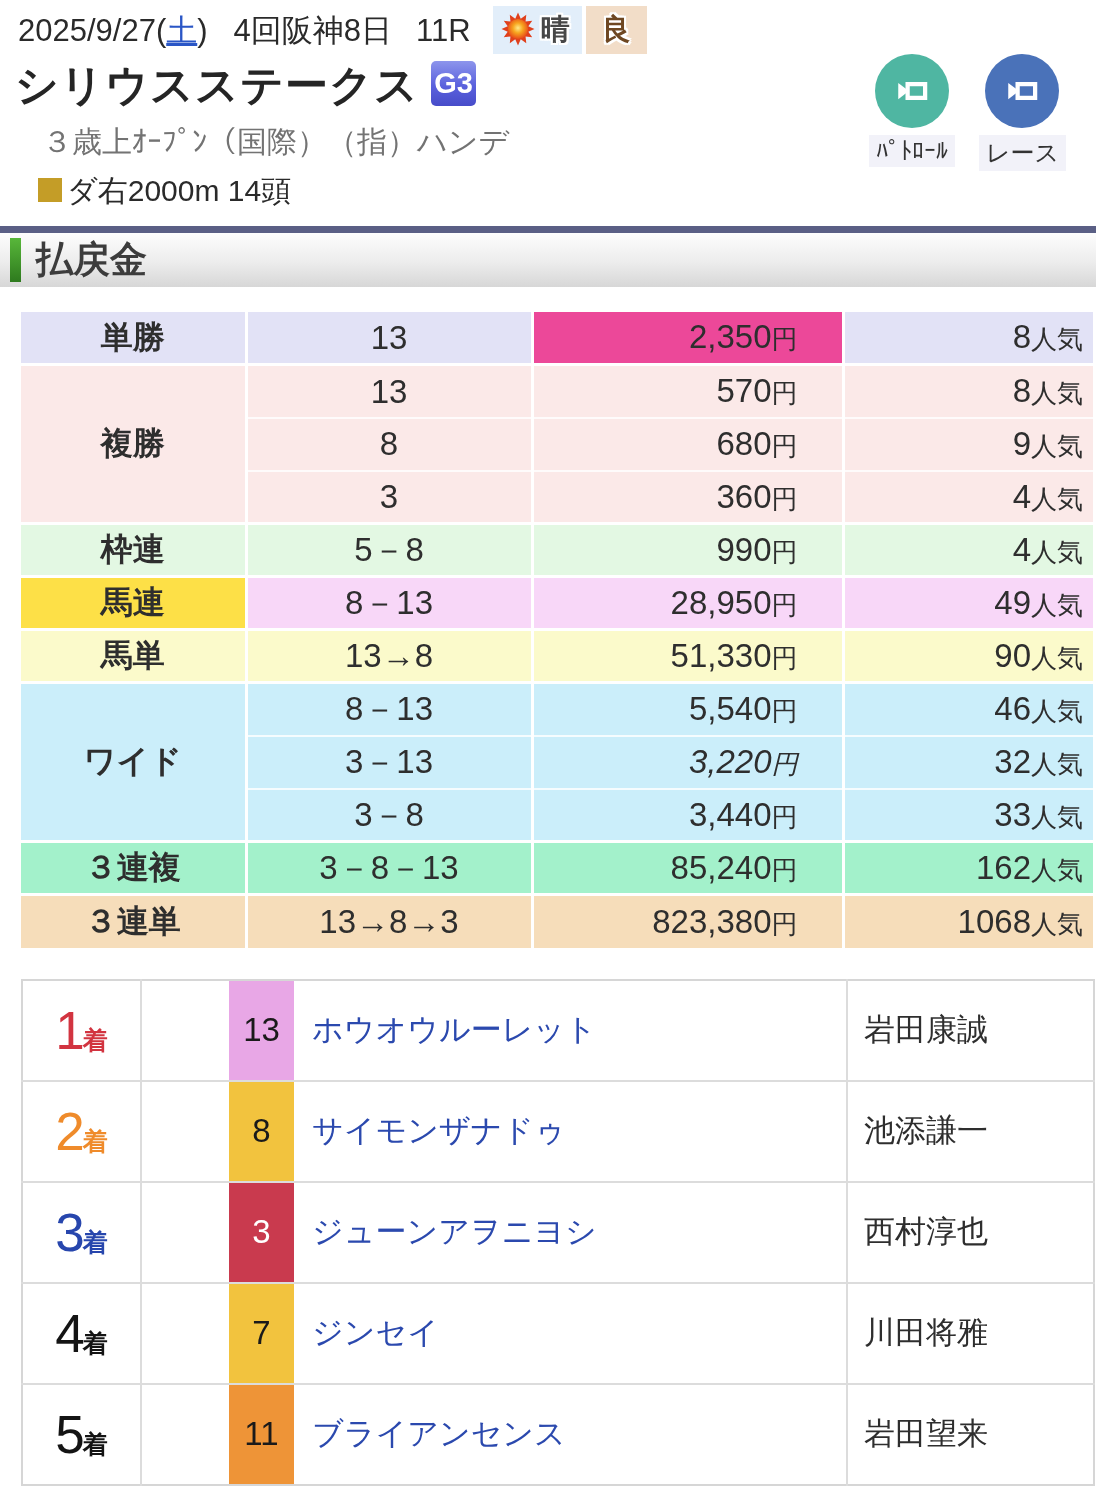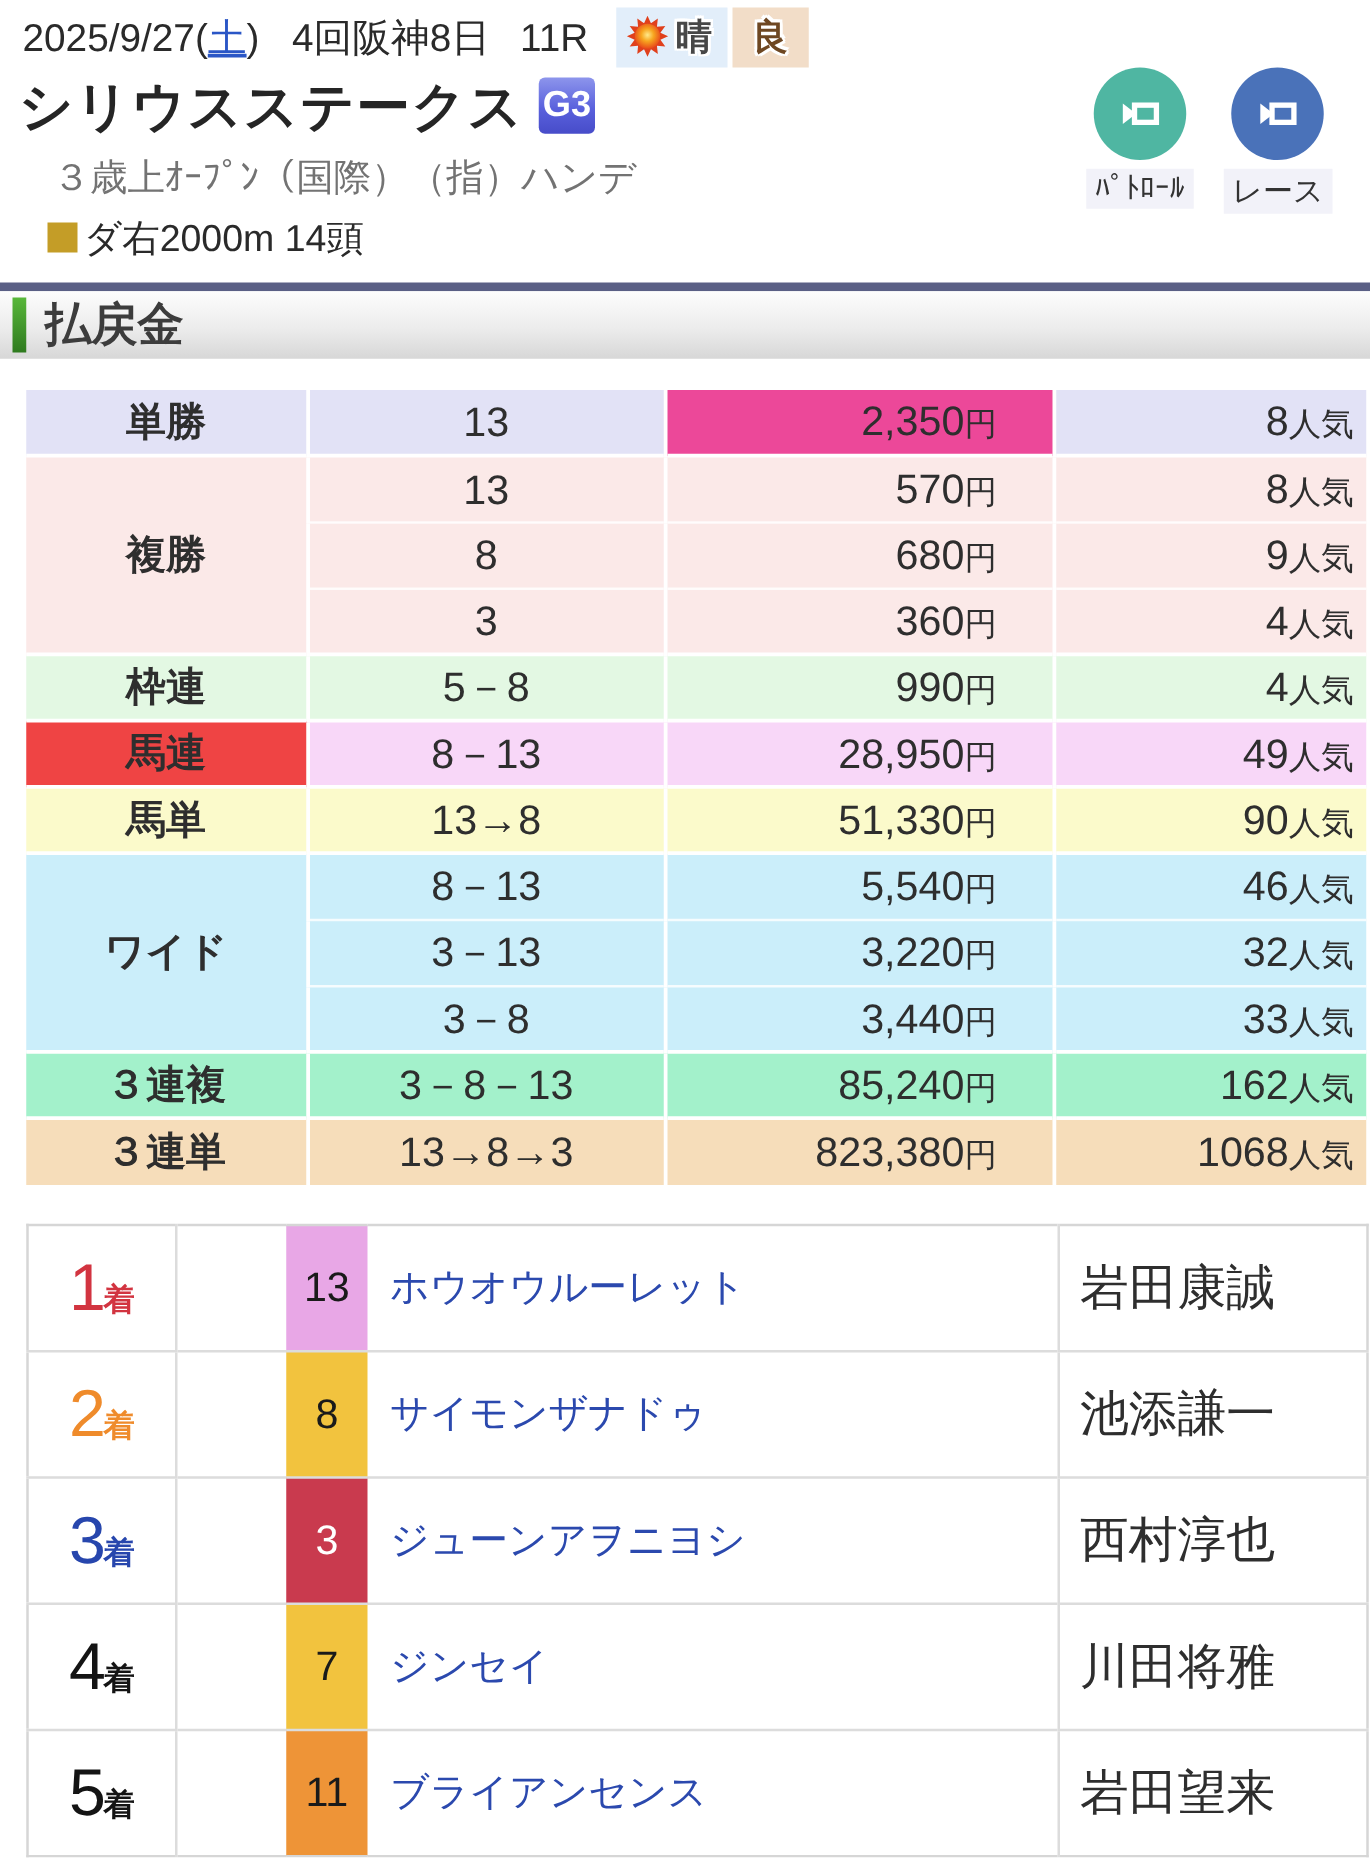--- a/index.html
+++ b/index.html
@@ -55,21 +55,21 @@
   .results-table{border-collapse:collapse;table-layout:fixed;width:1072px;margin:31px 0 0 21px;border:2px solid #d6d6d6;}
   .results-table td{box-sizing:border-box;height:101px;padding:0;vertical-align:middle;}
   .results-table tr + tr td{border-top:2px solid #dcdcdc;}
   .results-table td.rank{width:119px;text-align:center;border-right:2px solid #dcdcdc;white-space:nowrap;}
   .rank-num{font-size:53px;letter-spacing:-2px;}
   .rank-suffix{font-size:25px;font-weight:bold;}
   .results-table td.bracket{width:88px;}
   .results-table td.num{width:65px;text-align:center;font-size:33px;}
   .results-table td.name{width:553px;padding-left:18px;font-size:31px;}
   .horse-link{color:#2b49ae;text-decoration:none;cursor:pointer;}
-  .results-table td.jockey{width:247px;padding-left:16px;font-size:39px;color:#2e2e2e;border-left:2px solid #dcdcdc;}
+  .results-table td.jockey{width:247px;padding-left:16px;font-size:31px;color:#2e2e2e;border-left:2px solid #dcdcdc;}
 </style>
 </head>
 <body>
 
 <div class="page">
 
   <div class="header">
     <div class="date-line"><span>2025/9/27(</span><span class="date-day">土</span><span>)</span><span class="meet">4回阪神8日</span><span class="race-no">11R</span><span class="badge weather-badge"><svg class="sun-icon-svg" width="34" height="34" viewBox="0 0 32 32">
             <defs>
               <radialGradient id="sg" cx="50%" cy="45%" r="55%">
@@ -141,40 +141,40 @@
           <td class="amount" style="background: rgb(251, 233, 232);"><span>360</span><span class="suffix">円</span></td>
           <td class="pop" style="background: rgb(251, 233, 232);"><span>4</span><span class="suffix">人気</span></td>
         </tr>
         <tr class="group-start">
           <td class="type" rowspan="1" style="background: rgb(227, 248, 227);">枠連</td>
           <td class="combo" style="background: rgb(227, 248, 227);">5－8</td>
           <td class="amount" style="background: rgb(227, 248, 227);"><span>990</span><span class="suffix">円</span></td>
           <td class="pop" style="background: rgb(227, 248, 227);"><span>4</span><span class="suffix">人気</span></td>
         </tr>
         <tr class="group-start">
-          <td class="type" rowspan="1" style="background: #ef4444;">馬連</td>
+          <td class="type" rowspan="1" style="background: #fde047;">馬連</td>
           <td class="combo" style="background: rgb(248, 215, 248);">8－13</td>
           <td class="amount" style="background: rgb(248, 215, 248);"><span>28,950</span><span class="suffix">円</span></td>
           <td class="pop" style="background: rgb(248, 215, 248);"><span>49</span><span class="suffix">人気</span></td>
         </tr>
         <tr class="group-start">
           <td class="type" rowspan="1" style="background: rgb(251, 250, 203);">馬単</td>
           <td class="combo" style="background: rgb(251, 250, 203);">13→8</td>
           <td class="amount" style="background: rgb(251, 250, 203);"><span>51,330</span><span class="suffix">円</span></td>
           <td class="pop" style="background: rgb(251, 250, 203);"><span>90</span><span class="suffix">人気</span></td>
         </tr>
         <tr class="group-start">
           <td class="type" rowspan="3" style="background: rgb(203, 238, 250);">ワイド</td>
           <td class="combo" style="background: rgb(203, 238, 250);">8－13</td>
           <td class="amount" style="background: rgb(203, 238, 250);"><span>5,540</span><span class="suffix">円</span></td>
           <td class="pop" style="background: rgb(203, 238, 250);"><span>46</span><span class="suffix">人気</span></td>
         </tr>
         <tr class="group-cont">
           <td class="combo" style="background: rgb(203, 238, 250);">3－13</td>
-          <td class="amount" style="background: rgb(203, 238, 250);"><span>3,220</span><span class="suffix">円</span></td>
+          <td class="amount" style="background: rgb(203, 238, 250); font-style: italic;"><span>3,220</span><span class="suffix">円</span></td>
           <td class="pop" style="background: rgb(203, 238, 250);"><span>32</span><span class="suffix">人気</span></td>
         </tr>
         <tr class="group-cont">
           <td class="combo" style="background: rgb(203, 238, 250);">3－8</td>
           <td class="amount" style="background: rgb(203, 238, 250);"><span>3,440</span><span class="suffix">円</span></td>
           <td class="pop" style="background: rgb(203, 238, 250);"><span>33</span><span class="suffix">人気</span></td>
         </tr>
         <tr class="group-start">
           <td class="type" rowspan="1" style="background: rgb(163, 241, 203);">３連複</td>
           <td class="combo" style="background: rgb(163, 241, 203);">3－8－13</td>

